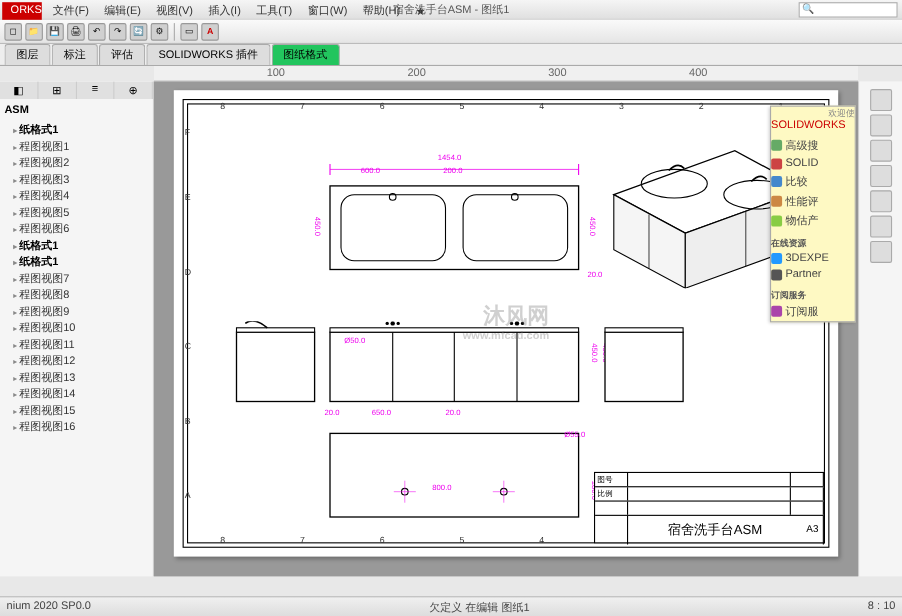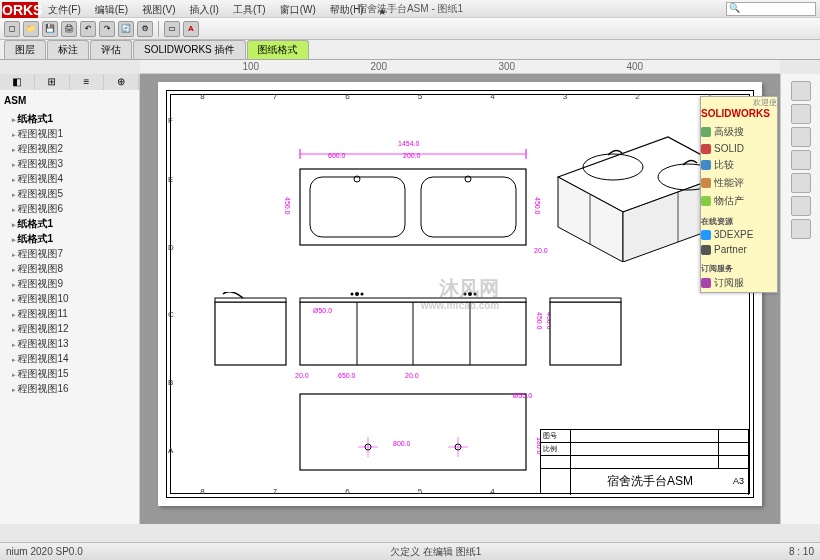--- a/index.html
+++ b/index.html
@@ -5,52 +5,52 @@
 *{margin:0;padding:0;box-sizing:border-box;font-family:"Microsoft YaHei",sans-serif;font-size:10px}
 body{width:820px;height:560px;background:#e8e8e8;overflow:hidden;position:relative}
 .menubar{height:18px;background:linear-gradient(#f5f5f5,#e0e0e0);border-bottom:1px solid #ccc;display:flex;align-items:flex-end;padding:0 4px;gap:2px}
 .menubar span{padding:0 6px;font-size:10px;color:#333}
 .titletext{position:absolute;top:2px;left:50%;transform:translateX(-50%);font-size:10px;color:#555}
 .searchbox{position:absolute;top:2px;right:4px;width:90px;height:14px;background:#fff;border:1px solid #aaa;font-size:9px;padding:0 2px;color:#888}
 .toolbar{height:22px;background:linear-gradient(#fafafa,#e5e5e5);border-bottom:1px solid #bbb;display:flex;align-items:center;padding:0 4px;gap:3px}
 .tb-icon{width:16px;height:16px;background:#d0d0d0;border:1px solid #999;border-radius:2px;display:inline-flex;align-items:center;justify-content:center;font-size:8px}
 .tabbar{height:20px;background:#eee;display:flex;align-items:flex-end;padding-left:4px;border-bottom:1px solid #aaa}
 .tab{padding:2px 10px;background:#ddd;border:1px solid #aaa;border-bottom:none;margin-right:1px;font-size:10px;border-radius:3px 3px 0 0}
-.tab.active{background:#bef264}
+.tab.active{background:#22c55e}
 .ruler-h{height:14px;background:#f0f0f0;border-bottom:1px solid #ccc;position:relative;font-size:8px;color:#666;margin-left:140px;margin-right:40px}
 .ruler-h span{position:absolute;top:1px}
 .main{display:flex;height:calc(100% - 110px)}
 .leftpanel{width:140px;background:#f5f5f5;border-right:1px solid #ccc;overflow:hidden}
 .lp-tabs{height:16px;background:#e0e0e0;display:flex;font-size:8px}
 .lp-tabs div{flex:1;text-align:center;border-right:1px solid #ccc;padding-top:2px}
 .lp-tree{padding:4px;font-size:9px;color:#333;line-height:14px}
 .lp-tree .bold{color:#000;font-weight:bold}
 .lp-item{padding-left:8px;white-space:nowrap;overflow:hidden;text-overflow:ellipsis}
 .lp-item::before{content:"▸ ";color:#888;font-size:7px}
 .canvas{flex:1;background:#999;position:relative;overflow:hidden}
 .sheet{position:absolute;left:18px;top:8px;right:18px;bottom:18px;background:#fff;box-shadow:2px 2px 4px rgba(0,0,0,.3)}
 .drawing-border{position:absolute;left:8px;top:8px;right:8px;bottom:8px;border:1.5px solid #000}
 .drawing-border2{position:absolute;left:3px;top:3px;right:3px;bottom:3px;border:.5px solid #000}
 .zone{position:absolute;font-size:8px;color:#333}
 .rightpanel{width:40px;background:#f5f5f5;border-left:1px solid #ccc;padding-top:4px}
 .rp-icon{width:20px;height:20px;margin:3px auto;background:#ddd;border:1px solid #aaa;border-radius:2px;display:block}
 .taskpane{position:absolute;right:42px;top:96px;width:78px;background:#fef9c3;border:1px solid #aaa;box-shadow:-1px 1px 3px rgba(0,0,0,.2);padding:0;font-size:9px}
-.tp-header{font-weight:bold;color:#c00;margin-bottom:4px}
+.tp-header{font-weight:normal;color:#c00;margin-bottom:4px}
 .tp-item{padding:2px 0;display:flex;align-items:center;gap:3px;color:#444;white-space:nowrap;overflow:hidden}
 .tp-item .ic{width:10px;height:10px;background:#6a6;border-radius:2px;flex-shrink:0}
 .tp-sec{margin-top:6px;font-weight:bold;font-size:8px;color:#555}
 .statusbar{position:absolute;bottom:0;left:0;right:0;height:18px;background:linear-gradient(#f0f0f0,#ddd);border-top:1px solid #bbb;display:flex;align-items:center;font-size:9px;color:#444;padding:0 6px;justify-content:space-between}
 .watermark{position:absolute;left:50%;top:50%;transform:translate(-50%,-50%);font-size:20px;color:rgba(120,120,120,.35);font-weight:bold;pointer-events:none;text-align:right;line-height:1.2}
 .watermark small{font-size:10px;display:block}
 svg{position:absolute}
 .titleblock{position:absolute;right:12px;bottom:12px;width:210px;height:65px;border:1px solid #000;background:#fff}
 .titleblock .row{height:13px;border-bottom:.5px solid #000;display:flex}
 .titleblock .cell{border-right:.5px solid #000;padding:1px 2px;font-size:7px}
 .titleblock .big{font-size:12px;font-weight:normal;padding:4px;flex:1;text-align:center}
-.logo-corner{position:absolute;top:2px;left:2px;width:36px;height:16px;background:#c00;color:#fff;font-size:14px;font-weight:bold;text-align:right;line-height:16px}
+.logo-corner{position:absolute;top:2px;left:2px;width:36px;height:16px;background:#c00;color:#fff;font-size:10px;font-weight:normal;text-align:right;line-height:16px}
 </style>
 </head>
 <body>
 
 <div class="logo-corner">ORKS</div>
 <div class="titletext">宿舍洗手台ASM - 图纸1</div>
 <div class="searchbox" placeholder="搜索文件">🔍</div>
 
 <div class="menubar" style="padding-left:42px">
 <span>文件(F)</span>

